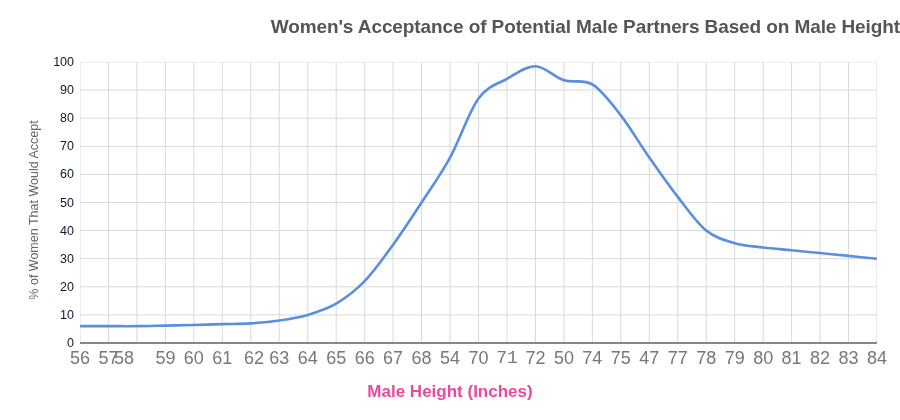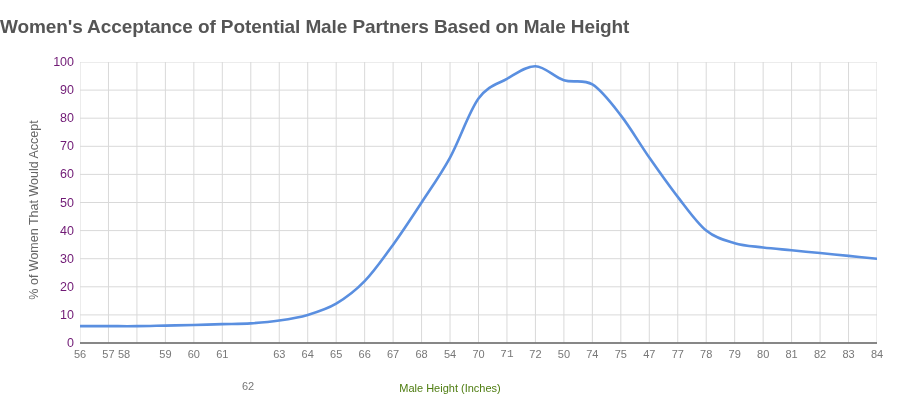--- a/index.html
+++ b/index.html
@@ -17,21 +17,21 @@
     position: relative;
     width: 900px;
     height: 420px;
     background: #ffffff;
   }
   #chart-title {
     position: absolute;
     top: 16px;
     left: 0;
     width: 900px;
-    text-align: left;
+    text-align: right;
     font-size: 19px;
     font-weight: bold;
     color: #555555;
     letter-spacing: -0.1px;
   }
   #plot-wrap {
     position: absolute;
     left: 80px;
     top: 62px;
     width: 797px;
@@ -48,35 +48,35 @@
     top: 62px;
     width: 74px;
     height: 282px;
   }
   .ylabel {
     position: absolute;
     right: 0;
     width: 74px;
     text-align: right;
     font-size: 12.5px;
-    color: #701a75;
+    color: #0f172a;
     transform: translateY(-50%);
     white-space: nowrap;
   }
   .xlabels {
     position: absolute;
     left: 80px;
     top: 348px;
     width: 797px;
     height: 20px;
   }
   .xlabel {
     position: absolute;
     top: 0;
-    font-size: 11px;
+    font-size: 18px;
     color: #777777;
     transform: translateX(-50%);
     white-space: nowrap;
   }
   #y-axis-title {
     position: absolute;
     left: -96px;
     top: 203px;
     width: 260px;
     text-align: center;
@@ -84,22 +84,23 @@
     color: #666666;
     transform: rotate(-90deg);
     white-space: nowrap;
   }
   #x-axis-title {
     position: absolute;
     left: 0;
     top: 382px;
     width: 900px;
     text-align: center;
-    font-size: 11px;
-    color: #4d7c0f;
+    font-size: 17px;
+    color: #ec4899;
+    font-weight: bold;
   }
 </style>
 </head>
 <body>
 
 <div id="chart-root">
 
   <div id="chart-title">Women's Acceptance of Potential Male Partners Based on Male Height</div>
 
   <div id="y-axis-title">% of Women That Would Accept</div>
@@ -169,21 +170,21 @@
     </svg>
   </div>
 
   <div class="xlabels">
       <div class="xlabel" style="left: 0px;">56</div>
       <div class="xlabel" style="left: 28.4643px;">57</div>
       <div class="xlabel" style="left: 44px;">58</div>
       <div class="xlabel" style="left: 85.3929px;">59</div>
       <div class="xlabel" style="left: 113.857px;">60</div>
       <div class="xlabel" style="left: 142.321px;">61</div>
-      <div class="xlabel" style="left: 168px; margin-top: 32px;">62</div>
+      <div class="xlabel" style="left: 174px;">62</div>
       <div class="xlabel" style="left: 199.25px;">63</div>
       <div class="xlabel" style="left: 227.714px;">64</div>
       <div class="xlabel" style="left: 256.179px;">65</div>
       <div class="xlabel" style="left: 284.643px;">66</div>
       <div class="xlabel" style="left: 313.107px;">67</div>
       <div class="xlabel" style="left: 341.571px;">68</div>
       <div class="xlabel" style="left: 370.036px;">54</div>
       <div class="xlabel" style="left: 398.5px;">70</div>
       <div class="xlabel" style="left: 426.964px; font-family: Liberation Mono, monospace;">71</div>
       <div class="xlabel" style="left: 455.429px;">72</div>

